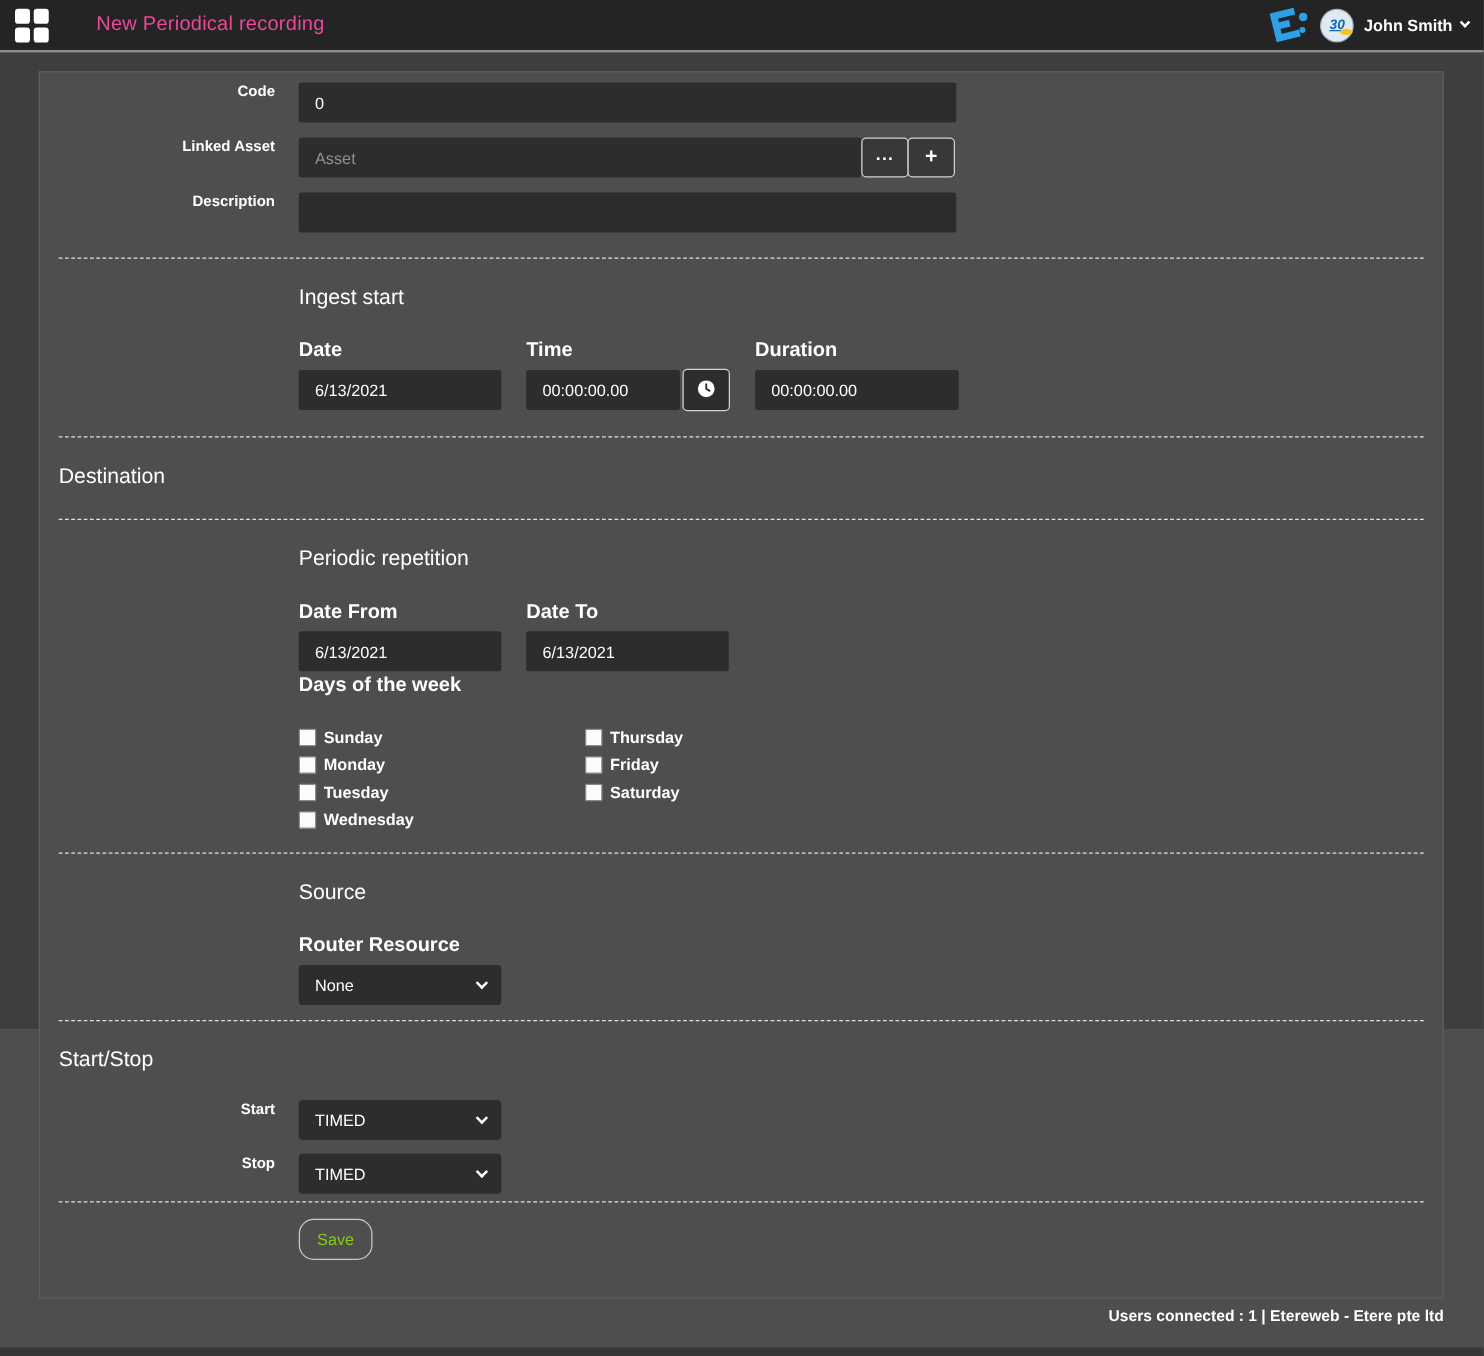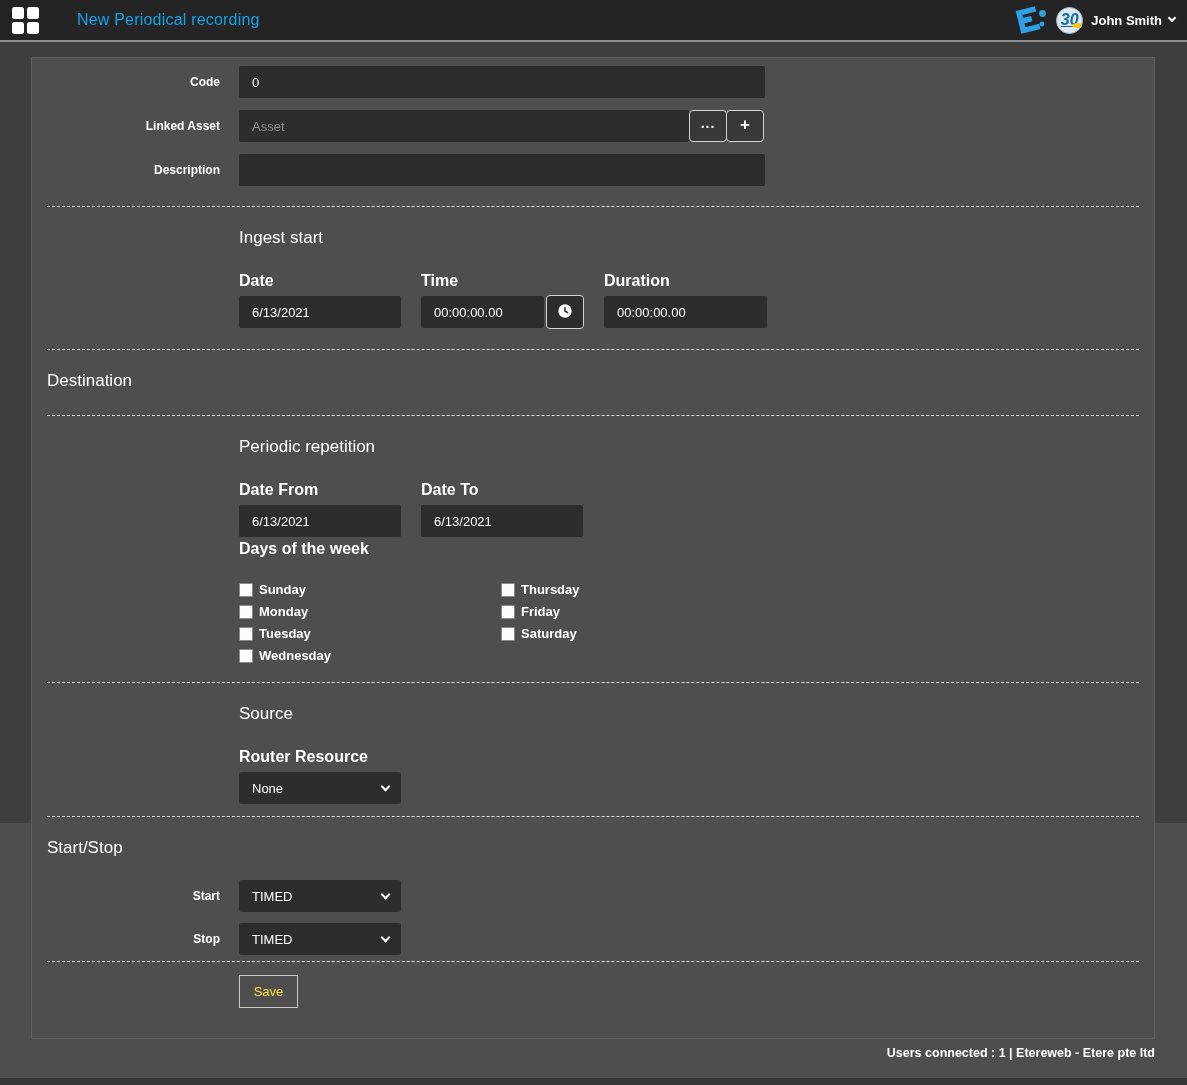--- a/index.html
+++ b/index.html
@@ -6,37 +6,37 @@
   html,body { width:1187px; height:1085px; }
   body { font-family:"Liberation Sans", sans-serif; background:#4e4e4e; overflow:hidden; }
   .page { position:relative; width:1187px; height:1085px; background:#4e4e4e; }
   .bg-dim { position:absolute; left:0; top:42px; width:1187px; height:781px; background:#3e3e3e; }
 
   
   .topbar { position:absolute; left:0; top:0; width:1187px; height:42px; background:#242424;
             border-bottom:2px solid #8e8e8e; display:flex; align-items:center; padding:0 12px; z-index:5; }
   .grid-icon { display:grid; grid-template-columns:12px 12px; grid-gap:3px; cursor:pointer; }
   .grid-icon span { width:12px; height:12px; background:#fff; border-radius:2.5px; }
-  .title { color:#0ea5e9; font-size:16px; font-weight:400; margin-left:38px; letter-spacing:.2px; }
+  .title { color:#ec4899; font-size:16px; font-weight:400; margin-left:38px; letter-spacing:.2px; }
   .top-right { margin-left:auto; display:flex; align-items:center; }
   .etere-logo { display:flex; align-items:center; margin-right:7px; }
   .badge { width:27px; height:27px; border-radius:50%; background:#dfe9f2; border:1px solid #9fb4c8;
            display:flex; align-items:center; justify-content:center; position:relative; margin-right:8px; }
-  .badge-num { color:#1068b4; font-weight:700; font-size:16px; font-style:italic;text-decoration:underline; }
+  .badge-num { color:#1068b4; font-weight:700; font-size:11px; font-style:italic;text-decoration:underline; }
   .badge-year { position:absolute; right:0; bottom:5px; width:10px; height:5px; background:#f5c518; border-radius:50%; }
   .user-menu { display:flex; align-items:center; cursor:pointer; }
   .user-name { color:#fff; font-size:13px; font-weight:700; }
   .user-chev { width:6px; height:6px; border-right:2px solid #fff; border-bottom:2px solid #fff;
                transform:rotate(45deg); margin-left:7px; margin-top:-4px; }
 
   
   .card { position:absolute; left:31px; top:57px; width:1124px; height:982px; background:#4e4e4e;
           border:1px solid #5f5f5f; padding:8px 15px 0; overflow:hidden; z-index:2; }
 
-  .form-row { display:flex; align-items:center; height:32px; margin-bottom:12px; }
+  .form-row { display:flex; height:32px; margin-bottom:12px; }
   .lbl { width:192px; padding-right:19px; text-align:right; color:#fff; font-size:12px; font-weight:700; }
   .indent { margin-left:192px; }
 
   input[type=text] { height:32px; background:#2d2d2d; border:none; border-radius:2px; color:#fff;
                      font-size:13px; font-family:"Liberation Sans", sans-serif; padding:0 13px; outline:none; }
   input[type=text]::placeholder { color:#8f8f8f; }
   .w526{width:526px} .w450{width:450px} .w162{width:162px} .w123{width:123px} .w163{width:163px}
 
   .btn-group { display:flex; }
   .mini-btn { width:38px; height:32px; background:#383838; border:1px solid #d2d2d2; border-radius:4px;
@@ -56,30 +56,30 @@
   .time-group { display:flex; align-items:flex-start; }
   .clock-btn { width:38px; height:34px; margin-top:-1px; margin-left:2px; background:#2d2d2d;
                border:1px solid #d2d2d2; border-radius:4px; display:flex; align-items:center;
                justify-content:center; cursor:pointer; }
 
   .select { width:162px; height:32px; background:#2d2d2d; border-radius:3px; color:#fff; font-size:13px;
             display:flex; align-items:center; padding:0 13px; position:relative; cursor:pointer; }
   .select .chev { position:absolute; right:12px; top:11px; width:7px; height:7px;
                   border-right:2px solid #fff; border-bottom:2px solid #fff; transform:rotate(45deg); }
 
-  .days-wrap { display:flex; margin-top:24px;gap:33px; }
+  .days-wrap { display:flex; margin-top:24px; }
   .days-col1 { width:229px; }
   .day { display:flex; align-items:center; height:15px; margin-bottom:7px; color:#fff; font-size:13px;
          font-weight:700; cursor:pointer; }
   .day input { appearance:none; -webkit-appearance:none; width:14px; height:14px; background:#fcfcfc;
                border:1px solid #8a8a8a; border-radius:1px; margin-right:6px; cursor:pointer; }
   .days-label { margin-top:3px; }
 
   .save-btn { margin-top:13px; width:59px; height:33px; background:transparent; border:1px solid #c9c9c9;
-              border-radius:0; color:#fde047; font-size:13px; font-family:"Liberation Sans", sans-serif;
+              border-radius:12px; color:#84cc16; font-size:13px; font-family:"Liberation Sans", sans-serif;
               cursor:pointer; }
 
   .statusbar { position:absolute; top:1046px; right:32px; color:#fff; font-size:12.5px; font-weight:700; z-index:3; }
   .bottom-strip { position:absolute; left:0; bottom:0; width:1187px; height:7px; background:#373737; }
 </style>
 </head>
 <body>
 
 <div class="page">
   <div class="bg-dim"></div>

